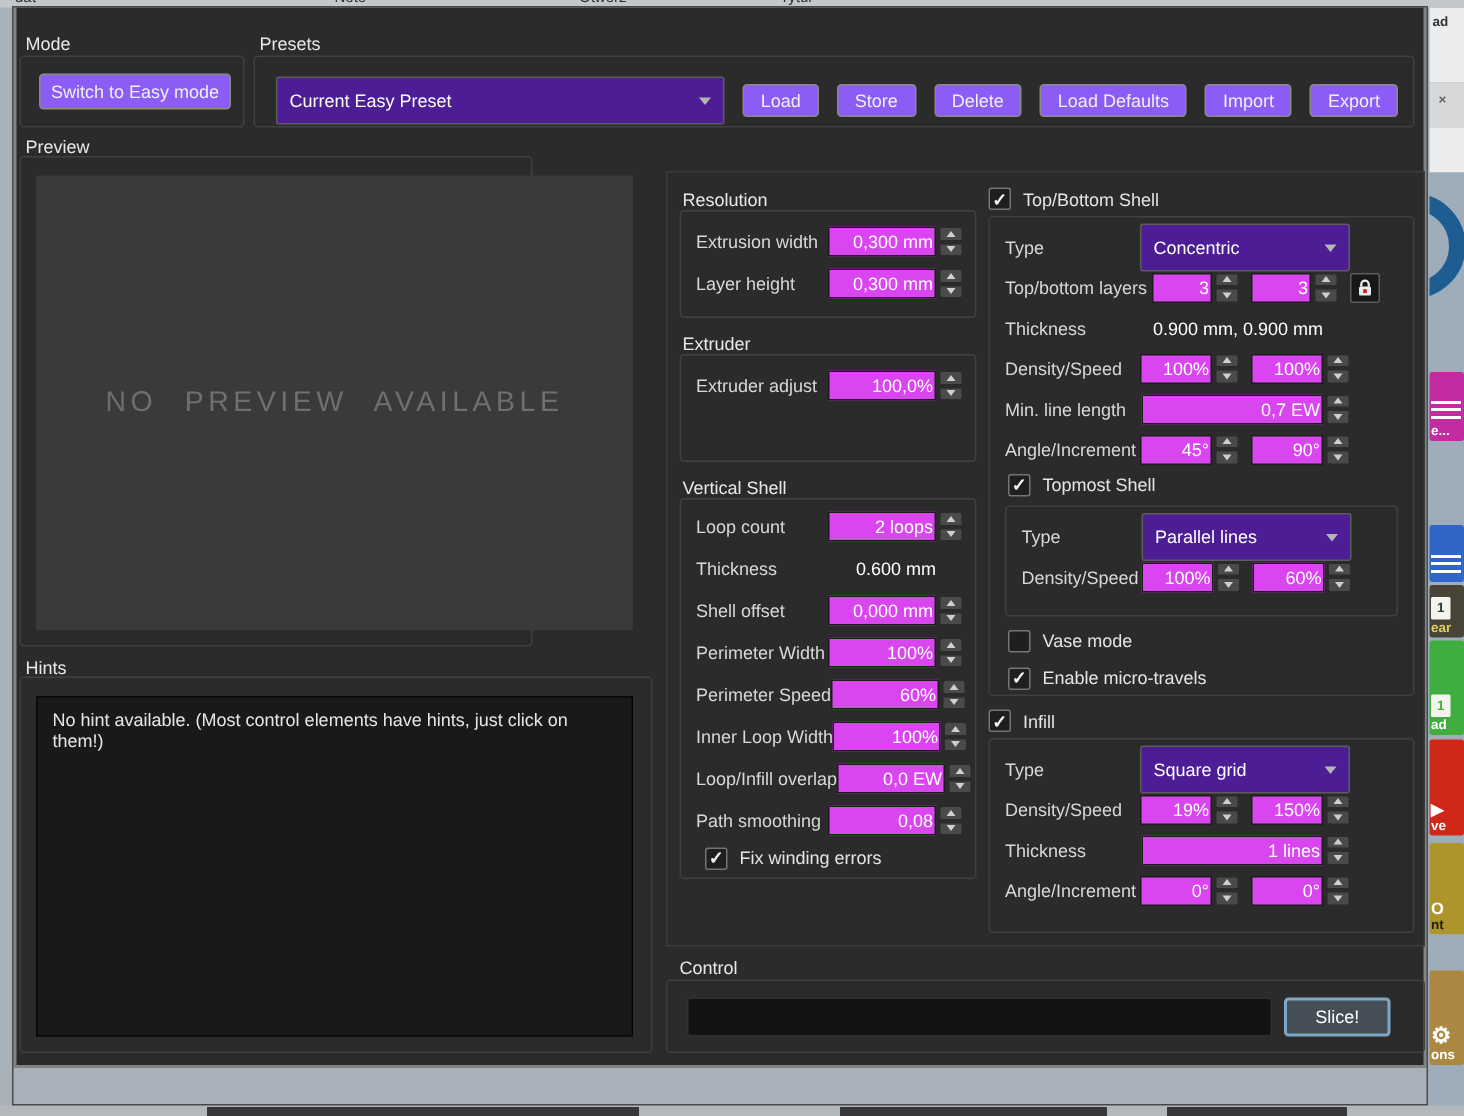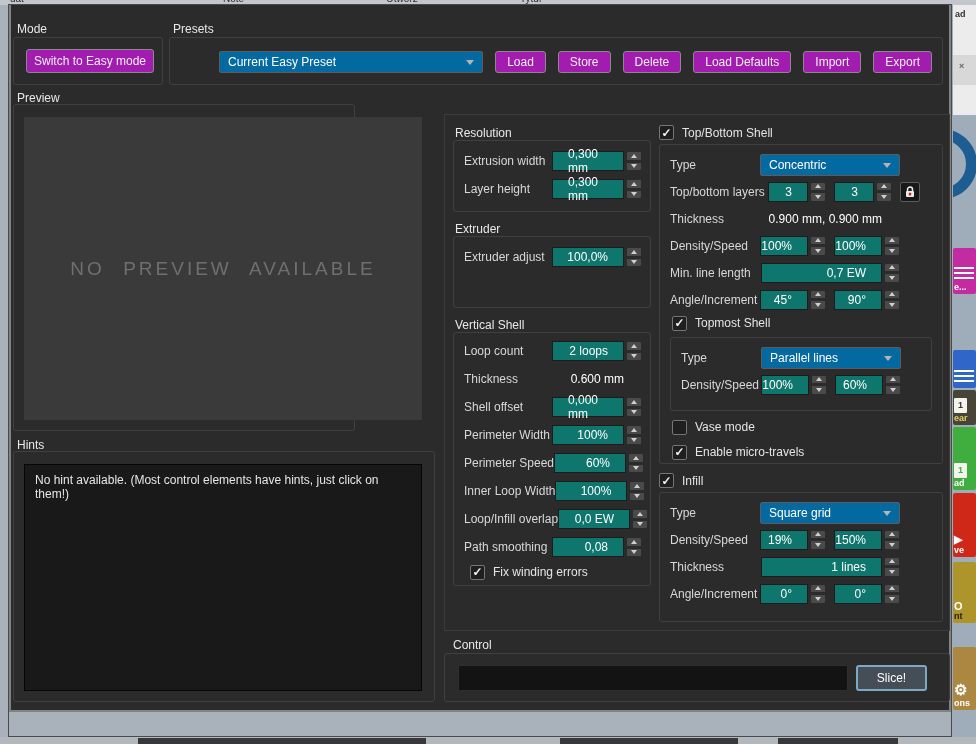--- a/index.html
+++ b/index.html
@@ -27,41 +27,41 @@
   .titlebar { height:26px; background:linear-gradient(#adadad,#8d8d8d); position:relative; display:flex; align-items:center; }
   .title { position:absolute; left:0; right:0; text-align:center; font-size:13px; color:#222; }
   .logo { position:absolute; left:6px; top:5px; }
   .help-btn { position:absolute; right:56px; top:3px; width:18px; height:18px; font-size:14px; font-weight:bold; color:#111; text-align:center; cursor:default; }
   .close-btn { position:absolute; right:2px; top:3px; width:40px; height:21px; background:linear-gradient(#e5796d,#c74a3e); border:1px solid #a83a30; border-radius:2px; color:#fff; font-size:13px; font-weight:bold; display:flex; align-items:center; justify-content:center; }
   .dlg-body { position:relative; height:707px; background:#2b2b2b; border:2px solid #828282; border-top:none; }
 
   .glabel { position:absolute; font-size:12px; color:#e8e8e8; white-space:nowrap; }
   .gbox { position:absolute; border:1px solid #404040; border-radius:3px; }
 
-  .btn { background:#a21caf; border:1px solid #8a8a8a; border-radius:3px; color:#f0f0f0; font-size:12px; display:flex; align-items:center; justify-content:center; padding:0 11px; height:22px; white-space:nowrap; }
-
-  .dd { height:22px; background:#0369a1; border:1px solid #5c5c5c; border-radius:2px; display:flex; align-items:center; padding:0 8px; color:#fff; font-size:12px;margin-left:35px; }
+  .btn { background:#8b5cf6; border:1px solid #8a8a8a; border-radius:3px; color:#f0f0f0; font-size:12px; display:flex; align-items:center; justify-content:center; padding:0 11px; height:22px; white-space:nowrap; }
+
+  .dd { height:32px; background:#4c1d95; border:1px solid #5c5c5c; border-radius:2px; display:flex; align-items:center; padding:0 8px; color:#fff; font-size:12px; }
   .dd .arrow { margin-left:auto; width:0; height:0; border:4px solid transparent; border-top:5px solid #b5b5b5; margin-top:5px; }
 
   
   .preview-inner { position:absolute; left:10px; top:12px; width:398px; height:303px; background:#3a3a3a; display:flex; align-items:center; justify-content:center; }
   .preview-text { color:#6f6f6f; font-size:19px; letter-spacing:3px; word-spacing:10px; }
   .hints-inner { position:absolute; left:10px; top:12px; width:398px; height:227px; background:#191919; border:1px solid #060606; color:#e6e6e6; font-size:12px; padding:8px 10px; }
 
   
   .tabs { position:absolute; left:436px; top:88px; display:flex; align-items:flex-end; z-index:3; }
   .tab { height:22px; padding:0 13px; display:flex; align-items:center; background:#343434; border:1px solid #575757; border-bottom:none; border-radius:2px 2px 0 0; color:#e0e0e0; font-size:12px; margin-right:3px; }
   .tab.active { background:#444; color:#fff; height:23px; }
   .panel { position:absolute; left:433px; top:109px; width:506px; height:517px; border:1px solid #3c3c3c; background:#2b2b2b; }
 
   
   .row { display:flex; align-items:center; height:28px; padding:0 8px 0 10px; }
   .row .lbl { flex:1; font-size:12px; color:#d8d8d8; white-space:nowrap; }
   .spin { display:flex; align-items:center; }
-  .fld { height:20px; background:#0f766e; border:1px solid #1c1c1c; color:#fff; font-size:12px; display:flex; align-items:center; justify-content:flex-end; padding:0 15px; }
+  .fld { height:20px; background:#d946ef; border:1px solid #1c1c1c; color:#fff; font-size:12px; display:flex; align-items:center; justify-content:flex-end; padding:0 1px; }
   .w72{width:72px} .w48{width:48px} .w40{width:40px} .w121{width:121px}
   .spinner { width:16px; height:20px; display:flex; flex-direction:column; margin-left:2px; }
   .sbtn { flex:1; background:#4a4a4a; border:1px solid #2b2b2b; display:flex; align-items:center; justify-content:center; }
   .sbtn.up { border-radius:2px 2px 0 0; margin-bottom:1px; }
   .sbtn.dn { border-radius:0 0 2px 2px; }
   .sbtn.up::before { content:""; border-left:3.5px solid transparent; border-right:3.5px solid transparent; border-bottom:4.5px solid #cfcfcf; }
   .sbtn.dn::before { content:""; border-left:3.5px solid transparent; border-right:3.5px solid transparent; border-top:4.5px solid #cfcfcf; }
   .pair { display:flex; align-items:center; gap:8px; }
   .static-val { font-size:12px; color:#fff; margin-right:18px; white-space:nowrap; }
   .cbrow { display:flex; align-items:center; gap:8px; }

